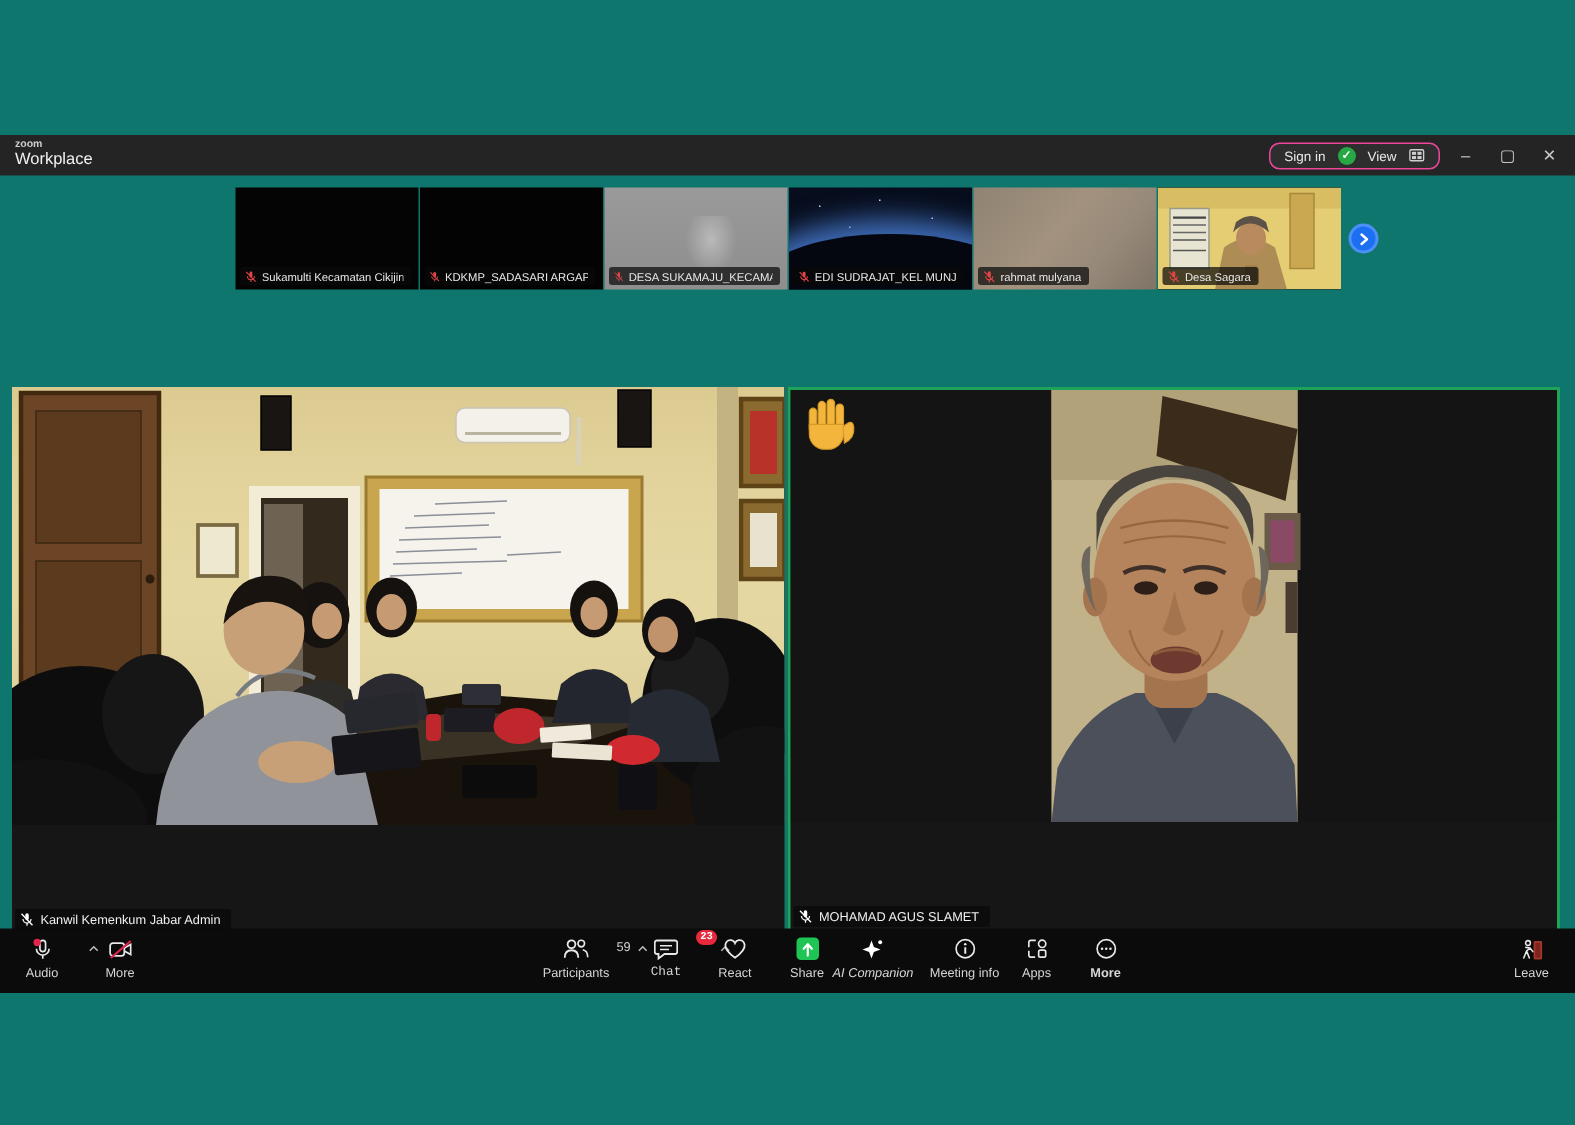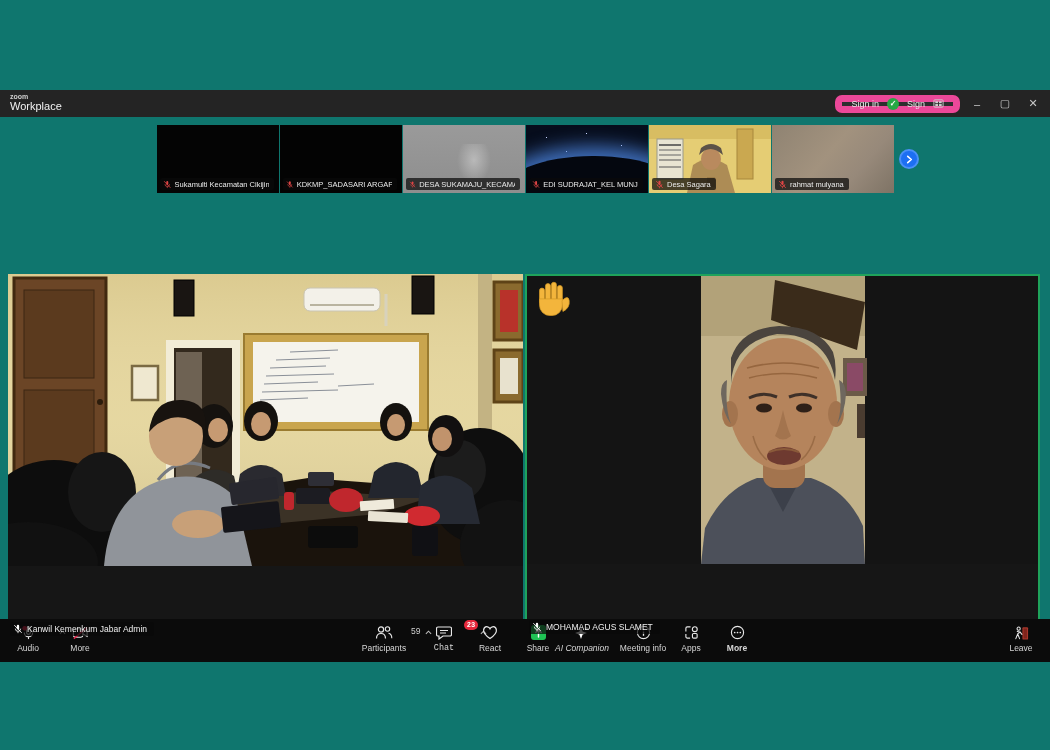--- a/index.html
+++ b/index.html
@@ -6,40 +6,40 @@
   html,body { background:#101010; }
   body { font-family:"Liberation Sans", sans-serif; }
   .screen { position:relative; width:1050px; height:750px; background:#0f766e; overflow:hidden; }
 
   
   .titlebar { position:absolute; left:0; top:90px; width:1050px; height:27px; background:#242424; display:flex; align-items:center; }
   .brand { position:absolute; left:10px; top:3px; color:#fff; line-height:1; }
   .brand .b1 { font-size:7px; color:#cfcfcf; font-weight:bold; display:block; }
   .brand .b2 { font-size:11px; color:#f2f2f2; display:block; margin-top:1px; }
   .tb-right-controls { position:absolute; right:6px; top:0; height:27px; display:flex; align-items:center; gap:6px; }
-  .pill { display:flex; align-items:center; gap:8px; background:#2e2e2e; border:7px solid #ec4899; border-radius:7px; height:18px; padding:0 9px; }
+  .pill { display:flex; align-items:center; gap:8px; background:#2e2e2e; border:1px solid #ec4899; border-radius:7px; height:18px; padding:0 9px; }
   .pill .txt { color:#e8e8e8; font-size:9px; }
   .shield { width:12px; height:12px; border-radius:50%; background:#27a845; display:flex; align-items:center; justify-content:center; color:#fff; font-size:8px; font-weight:bold; }
   .winbtn { width:22px; height:20px; display:flex; align-items:center; justify-content:center; color:#c8c8c8; font-size:11px; }
 
   
   .filmstrip { position:absolute; left:157px; top:125px; height:68px; display:flex; gap:1px; }
   .thumb { position:relative; width:122px; height:68px; background:#000; overflow:hidden; }
   .thumb-label { position:absolute; left:3px; bottom:3px; max-width:114px; height:12px; background:rgba(10,10,10,0.72); border-radius:2px; display:flex; align-items:center; gap:3px; padding:0 5px 0 3px; }
   .thumb-label span { color:#e9e9e9; font-size:7.5px; white-space:nowrap; overflow:hidden; }
   .t3 { background:linear-gradient(#9a9a9a,#8e8e8e); }
   .t3 .ghost { position:absolute; left:44%; top:28%; width:34px; height:40px; background:radial-gradient(ellipse at 50% 40%, rgba(255,255,255,0.35), rgba(255,255,255,0) 70%); }
   .t4 { background:#070d1c; }
   .t4 .earth { position:absolute; left:-20%; bottom:-55%; width:150%; height:110%; border-radius:50%; background:#04070f; box-shadow:0 -6px 18px 4px rgba(80,140,235,0.75); }
   .t4 .star { position:absolute; width:1px; height:1px; background:#cfd8ff; }
   .t5 { background:linear-gradient(130deg,#8f8372 0%, #a2927e 45%, #97897a 70%, #7e7365 100%); }
   .next-btn { position:absolute; left:899px; top:149px; width:20px; height:20px; border-radius:50%; background:#1d6ff2; border:2px solid #4a90f7; display:flex; align-items:center; justify-content:center; }
 
   
-  .tile { position:absolute; top:274px; height:364px; background:#161616; overflow:hidden; }
+  .tile { position:absolute; top:258px; height:364px; background:#161616; overflow:hidden; }
   .tile-left { left:8px; width:515px; }
   .tile-right { left:525px; width:515px; border:2px solid #1fa35b; }
   .name-tag { position:absolute; left:2px; bottom:2px; height:14px; background:rgba(8,8,8,0.72); border-radius:2px; display:flex; align-items:center; gap:4px; padding:0 7px 0 3px; z-index:5; }
   .name-tag span { color:#efefef; font-size:8.5px; white-space:nowrap; }
   .hand-wrap { position:absolute; left:8px; top:4px; z-index:6; }
   .scene { position:absolute; inset:0; }
 
   
   .toolbar { position:absolute; left:0; top:619px; width:1050px; height:43px; background:#0b0b0b; }
   .tb-item { position:absolute; top:5px; display:flex; flex-direction:column; align-items:center; width:56px; }
@@ -57,21 +57,21 @@
 
   <div class="titlebar">
     <div class="brand">
       <span class="b1">zoom</span>
       <span class="b2">Workplace</span>
     </div>
     <div class="tb-right-controls">
       <div class="pill">
         <span class="txt">Sign in</span>
         <span class="shield">✓</span>
-        <span class="txt">Sign</span>
+        <span class="txt">View</span>
         <svg width="11" height="11" viewBox="0 0 12 12">
           <g fill="#cfcfcf">
               <rect x="1" y="2" width="10" height="8" rx="1" fill="none" stroke="#cfcfcf"></rect>
               <rect x="2.5" y="3.5" width="3" height="2.2"></rect>
               <rect x="6.5" y="3.5" width="3" height="2.2"></rect>
               <rect x="2.5" y="6.6" width="3" height="2.2"></rect>
               <rect x="6.5" y="6.6" width="3" height="2.2"></rect>
             </g>
         </svg>
       </div>
@@ -127,20 +127,32 @@
         <div class="star" style="left:40px; top:26px;"></div>
       <div class="earth"></div>
       <div class="thumb-label">
         <svg width="9" height="9" viewBox="0 0 12 12">
             <rect x="4.6" y="1" width="2.8" height="5.6" rx="1.4" fill="#e04545"></rect>
             <path d="M2.8 5.6a3.2 3.2 0 0 0 6.4 0" stroke="#e04545" stroke-width="1" fill="none"></path>
             <line x1="6" y1="8.8" x2="6" y2="11" stroke="#e04545" stroke-width="1"></line>
             <line x1="1.6" y1="1.4" x2="10.4" y2="10.6" stroke="#e04545" stroke-width="1.1"></line>
           </svg>
         <span>EDI SUDRAJAT_KEL MUNJUL</span>
+      </div>
+    </div>
+
+    <div class="thumb t5">
+      <div class="thumb-label">
+        <svg width="9" height="9" viewBox="0 0 12 12">
+            <rect x="4.6" y="1" width="2.8" height="5.6" rx="1.4" fill="#e04545"></rect>
+            <path d="M2.8 5.6a3.2 3.2 0 0 0 6.4 0" stroke="#e04545" stroke-width="1" fill="none"></path>
+            <line x1="6" y1="8.8" x2="6" y2="11" stroke="#e04545" stroke-width="1"></line>
+            <line x1="1.6" y1="1.4" x2="10.4" y2="10.6" stroke="#e04545" stroke-width="1.1"></line>
+          </svg>
+        <span>rahmat mulyana</span>
       </div>
     </div>
 
     <div class="thumb">
       <svg width="122" height="68" viewBox="0 0 122 68" preserveAspectRatio="none">
         <rect width="122" height="68" fill="#e5cd74"></rect>
         <rect x="0" y="0" width="122" height="14" fill="#d8bd62"></rect>
         <rect x="88" y="4" width="16" height="50" fill="#caa850" stroke="#a8883c"></rect>
         <rect x="8" y="14" width="26" height="40" fill="#e8e4d2" stroke="#9a9a8a"></rect>
         <line x1="10" y1="20" x2="32" y2="20" stroke="#444" stroke-width="1.5"></line>
@@ -156,32 +168,20 @@
       <div class="thumb-label">
         <svg width="9" height="9" viewBox="0 0 12 12">
             <rect x="4.6" y="1" width="2.8" height="5.6" rx="1.4" fill="#e04545"></rect>
             <path d="M2.8 5.6a3.2 3.2 0 0 0 6.4 0" stroke="#e04545" stroke-width="1" fill="none"></path>
             <line x1="6" y1="8.8" x2="6" y2="11" stroke="#e04545" stroke-width="1"></line>
             <line x1="1.6" y1="1.4" x2="10.4" y2="10.6" stroke="#e04545" stroke-width="1.1"></line>
           </svg>
         <span>Desa Sagara</span>
       </div>
     </div>
-
-    <div class="thumb t5">
-      <div class="thumb-label">
-        <svg width="9" height="9" viewBox="0 0 12 12">
-            <rect x="4.6" y="1" width="2.8" height="5.6" rx="1.4" fill="#e04545"></rect>
-            <path d="M2.8 5.6a3.2 3.2 0 0 0 6.4 0" stroke="#e04545" stroke-width="1" fill="none"></path>
-            <line x1="6" y1="8.8" x2="6" y2="11" stroke="#e04545" stroke-width="1"></line>
-            <line x1="1.6" y1="1.4" x2="10.4" y2="10.6" stroke="#e04545" stroke-width="1.1"></line>
-          </svg>
-        <span>rahmat mulyana</span>
-      </div>
-    </div>
   </div>
 
   <div class="next-btn">
     <svg width="9" height="9" viewBox="0 0 10 10">
         <polyline points="3,1.5 7,5 3,8.5" fill="none" stroke="#fff" stroke-width="1.8" stroke-linecap="round" stroke-linejoin="round"></polyline>
       </svg>
   </div>
 
   <div class="tile tile-left">
     <svg class="scene" width="515" height="292" viewBox="0 0 515 292" preserveAspectRatio="none">

